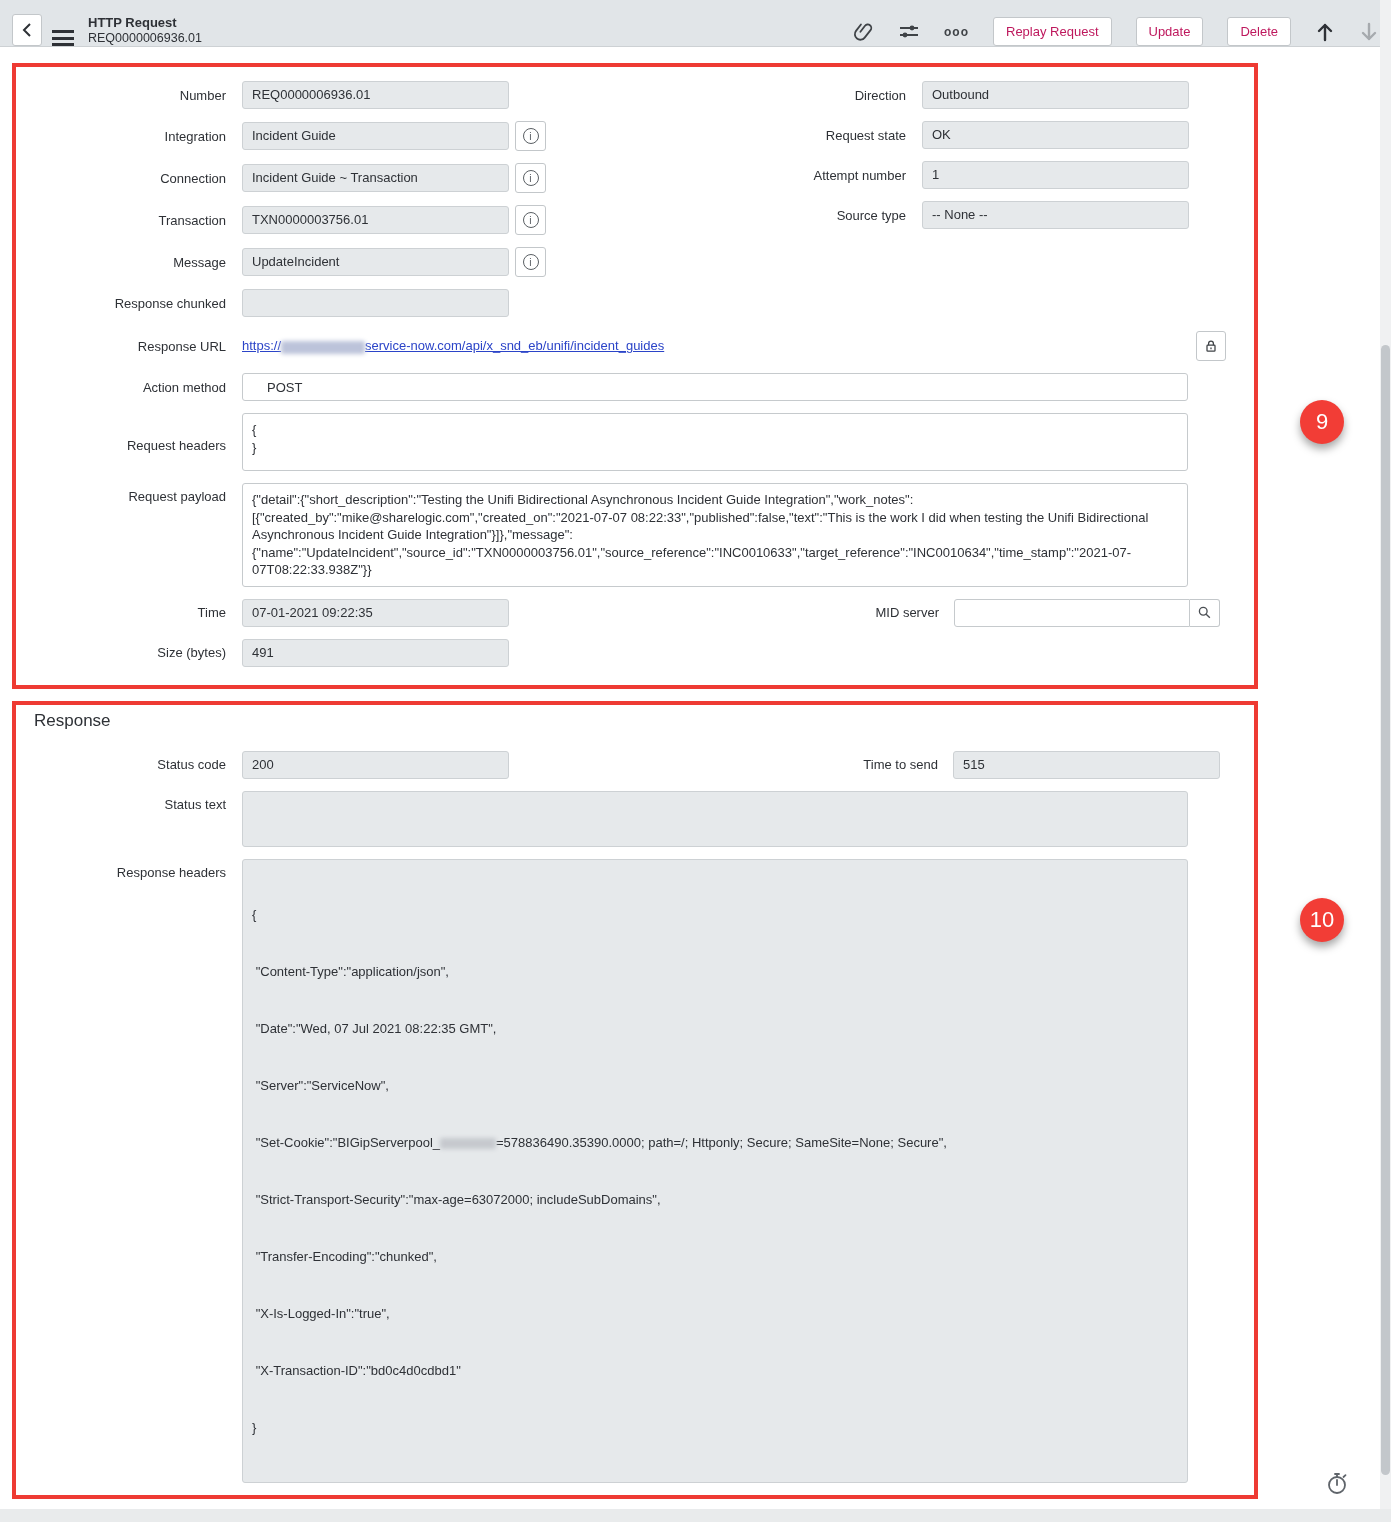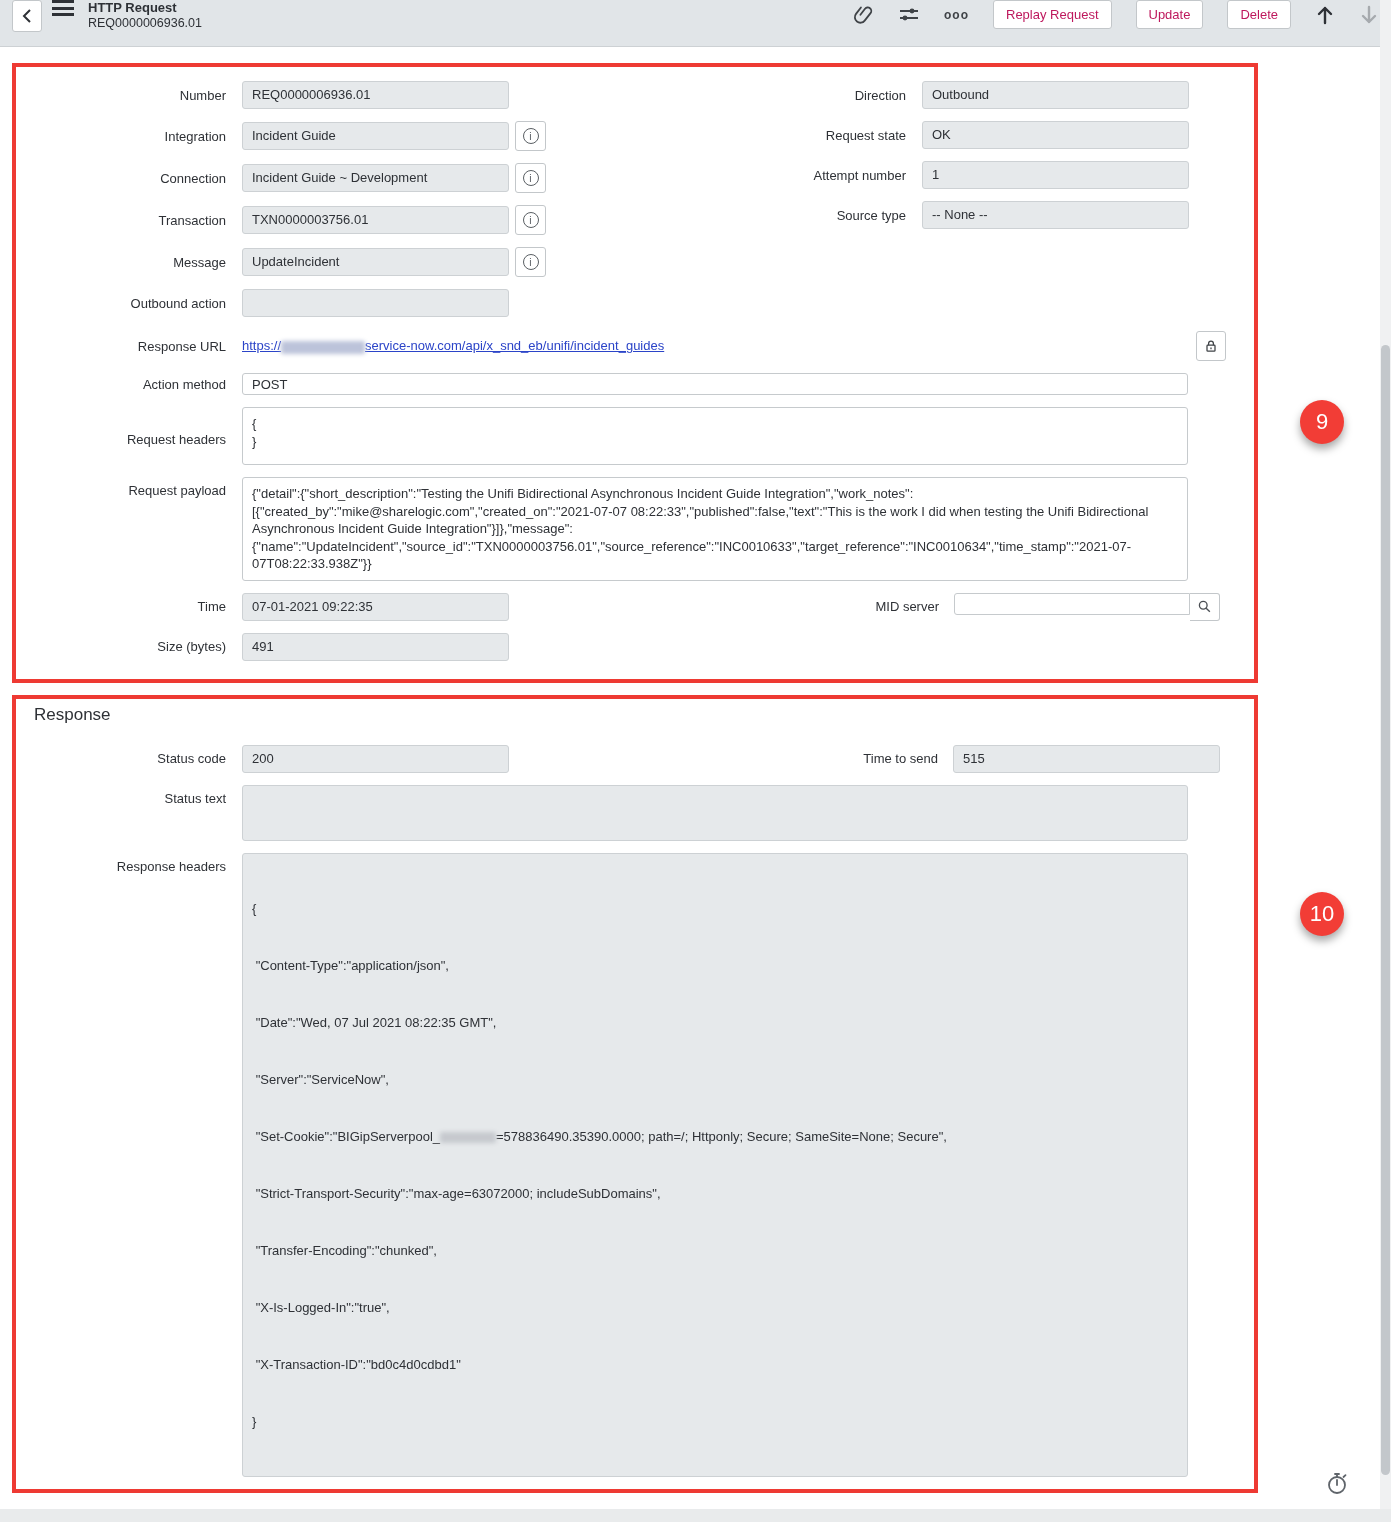--- a/index.html
+++ b/index.html
@@ -4,21 +4,21 @@
 <style>
   * { box-sizing: border-box; margin: 0; padding: 0; }
   html,body { width:1391px; }
   body {
     font-family: "Liberation Sans", "DejaVu Sans", sans-serif;
     color:#2e3136; background:#fff; position:relative;
     width:1391px; height:1522px; overflow:hidden; font-size:13px;
   }
   
   .topbar { height:47px; background:#e1e5e8; border-bottom:1px solid #cdd1d4;
-    display:flex; align-items:flex-start; padding:0 12px; gap:10px; }
+    display:flex; align-items:flex-end; padding:0 12px; gap:10px; }
   .iconbtn { background:#fff; border:1px solid #c3c7ca; border-radius:3px;
     width:30px; height:32px; display:flex; align-items:center; justify-content:center; cursor:pointer; }
   .burger { width:22px; height:16px; display:inline-block;
     border-top:3px solid #2e3136; border-bottom:3px solid #2e3136; position:relative; }
   .burger::after { content:""; position:absolute; left:0; right:0; top:3.5px; height:3px; background:#2e3136; }
   .titleblock { line-height:1.2; margin-left:4px; }
   .titleblock .t1 { font-weight:bold; font-size:13px; }
   .titleblock .t2 { font-size:12.5px; }
   .topbar .right { margin-left:auto; display:flex; align-items:center; gap:24px; }
   .btn { background:#fff; border:1px solid #c3c7ca; border-radius:3px; padding:6px 12px;
@@ -36,22 +36,22 @@
     box-shadow:0 5px 9px rgba(0,0,0,.35); right:-90px; }
   .badge9 { top:333px; } .badge10 { top:193px; }
 
   
   .twocol { display:grid; grid-template-columns:1fr 1fr; padding:14px 0 2px 0; }
   .fr { display:flex; align-items:center; margin-bottom:12px; }
   .fl { flex:0 0 226px; text-align:right; padding-right:16px; font-size:13px; color:#2e3136; }
   .col-right .fl { flex:0 0 287px; }
   .fv { background:#e6e9eb; border:1px solid #cdd1d4; border-radius:3px; height:28px;
     line-height:26px; padding:0 9px; font-size:13px; width:267px; white-space:nowrap; overflow:hidden; }
-  .inp { background:#fff; border:1px solid #c6cacd; border-radius:3px; height:22px;
-    padding:0 9px; font-size:13px; font-family:inherit; color:#2e3136; }
+  .inp { background:#fff; border:1px solid #c6cacd; border-radius:3px; height:28px;
+    padding:0 24px; font-size:13px; font-family:inherit; color:#2e3136; }
   .infobtn { width:31px; height:30px; margin-left:6px; background:#fff; border:1px solid #c3c7ca;
     border-radius:3px; display:flex; align-items:center; justify-content:center; cursor:pointer; }
   .i-circ { width:16px; height:16px; border:1.4px solid #5a5f64; border-radius:50%;
     font-size:10.5px; display:flex; align-items:center; justify-content:center; color:#5a5f64; }
   .sect { font-size:17px; font-weight:400; color:#2e3136; margin:14px 0 20px 18px; }
   .wide { width:946px; }
   .ta { border:1px solid #c6cacd; border-radius:3px; padding:7px 9px; font-size:13px;
     line-height:17.5px; white-space:pre-wrap; word-break:break-word; background:#fff; }
   .ta.ro { background:#e6e9eb; border-color:#cdd1d4; }
   .link { color:#2b44c8; text-decoration:underline; cursor:pointer; font-size:13px; }
@@ -127,41 +127,41 @@
       </div>
       <div class="fr">
         <span class="fl">Integration</span>
         <span class="fv">Incident Guide</span>
         <span class="infobtn">
             <span class="i-circ">i</span>
           </span>
       </div>
       <div class="fr">
         <span class="fl">Connection</span>
-        <span class="fv">Incident Guide ~ Development</span>
+        <span class="fv">Incident Guide ~ Transaction</span>
         <span class="infobtn">
             <span class="i-circ">i</span>
           </span>
       </div>
       <div class="fr">
         <span class="fl">Transaction</span>
         <span class="fv">TXN0000003756.01</span>
         <span class="infobtn">
             <span class="i-circ">i</span>
           </span>
       </div>
       <div class="fr">
         <span class="fl">Message</span>
         <span class="fv">UpdateIncident</span>
         <span class="infobtn">
             <span class="i-circ">i</span>
           </span>
       </div>
       <div class="fr">
-        <span class="fl">Outbound action</span>
+        <span class="fl">Response chunked</span>
         <span class="fv"></span>
       </div>
     </div>
     <div class="col-right">
       <div class="fr">
         <span class="fl">Direction</span>
         <span class="fv">Outbound</span>
       </div>
       <div class="fr">
         <span class="fl">Request state</span>

